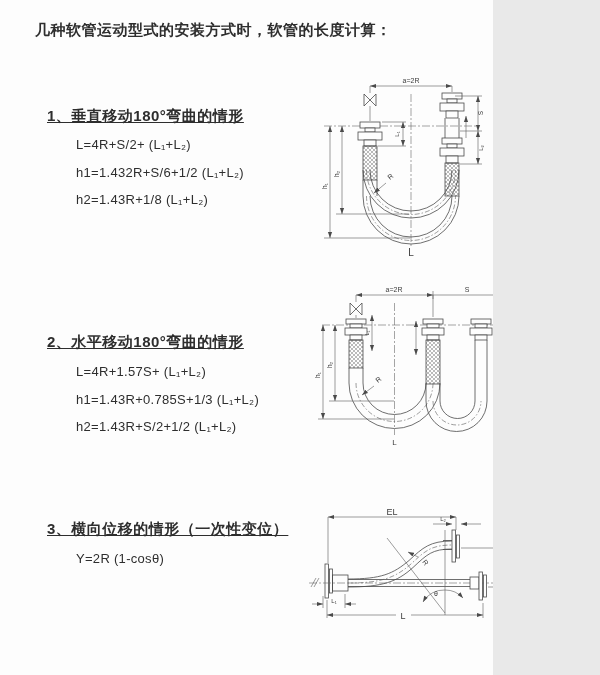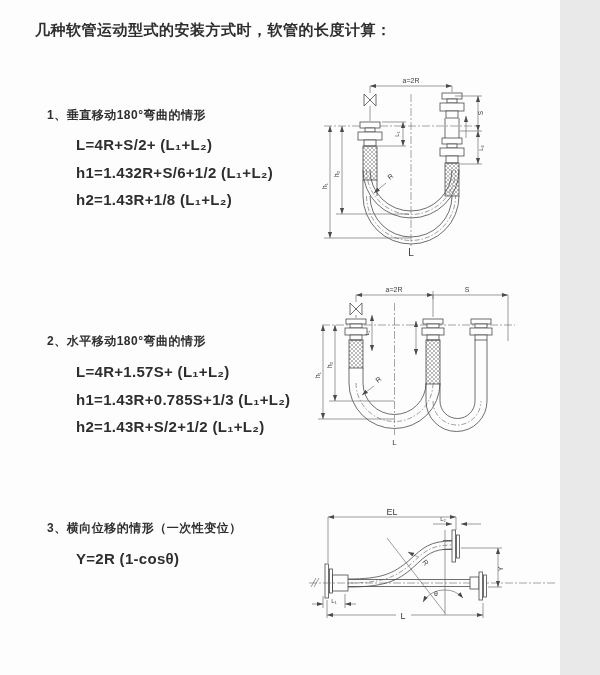--- a/index.html
+++ b/index.html
@@ -1,20 +1,20 @@
 <!DOCTYPE html>
 <html><head>
 <meta charset="utf-8">
 <style>
   html,body{margin:0;padding:0;background:#e9e9e9;}
-  .canvas{position:relative;width:560px;height:675px;background:#fdfdfd;overflow:hidden;
+  .canvas{position:relative;width:493px;height:675px;background:#fdfdfd;overflow:hidden;
           font-family:"Liberation Sans","DejaVu Sans",sans-serif;color:#2e2e2e;}
   .title{position:absolute;left:35px;top:21px;font-size:15px;font-weight:700;letter-spacing:.5px;}
-  .sec-heading{position:absolute;font-size:12px;font-weight:700;letter-spacing:.5px;}
-  .formulas{position:absolute;font-size:15px;line-height:27.5px;font-weight:700;letter-spacing:.3px;}
+  .sec-heading{position:absolute;font-size:15px;font-weight:700;letter-spacing:.5px;text-decoration:underline;}
+  .formulas{position:absolute;font-size:13px;line-height:27.5px;font-weight:400;letter-spacing:.3px;}
   .diagram{position:absolute;}
   svg text{fill:#3c3c3c;font-family:"Liberation Sans","DejaVu Sans",sans-serif;}
   .dln{stroke:#4a4a4a;stroke-width:.8;fill:none;}            
   .thin{stroke:#5a5a5a;stroke-width:.6;fill:none;}           
   .cl{stroke:#6a6a6a;stroke-width:.6;fill:none;stroke-dasharray:8 2 2 2;} 
   .dash{stroke:#5a5a5a;stroke-width:.6;fill:none;stroke-dasharray:5 2 1.5 2;}
   .fit{stroke:#4a4a4a;stroke-width:.8;fill:#fdfdfd;}
 </style>
 </head>
 <body>

